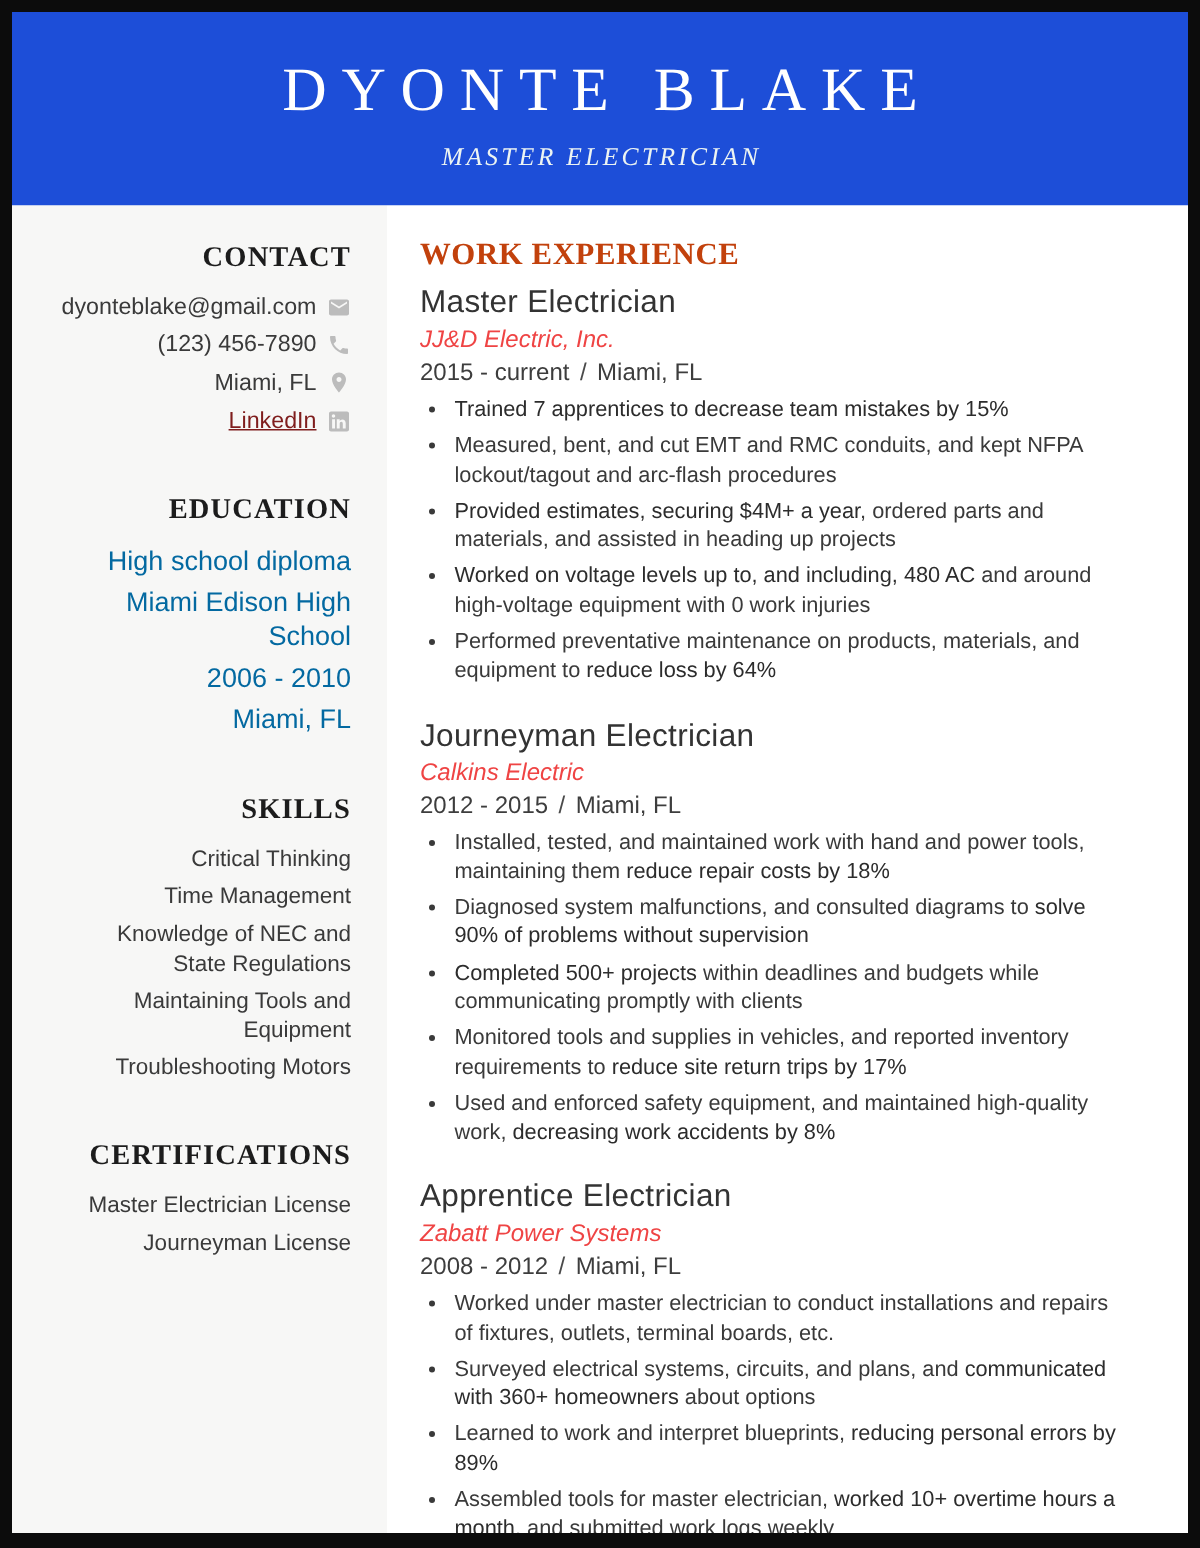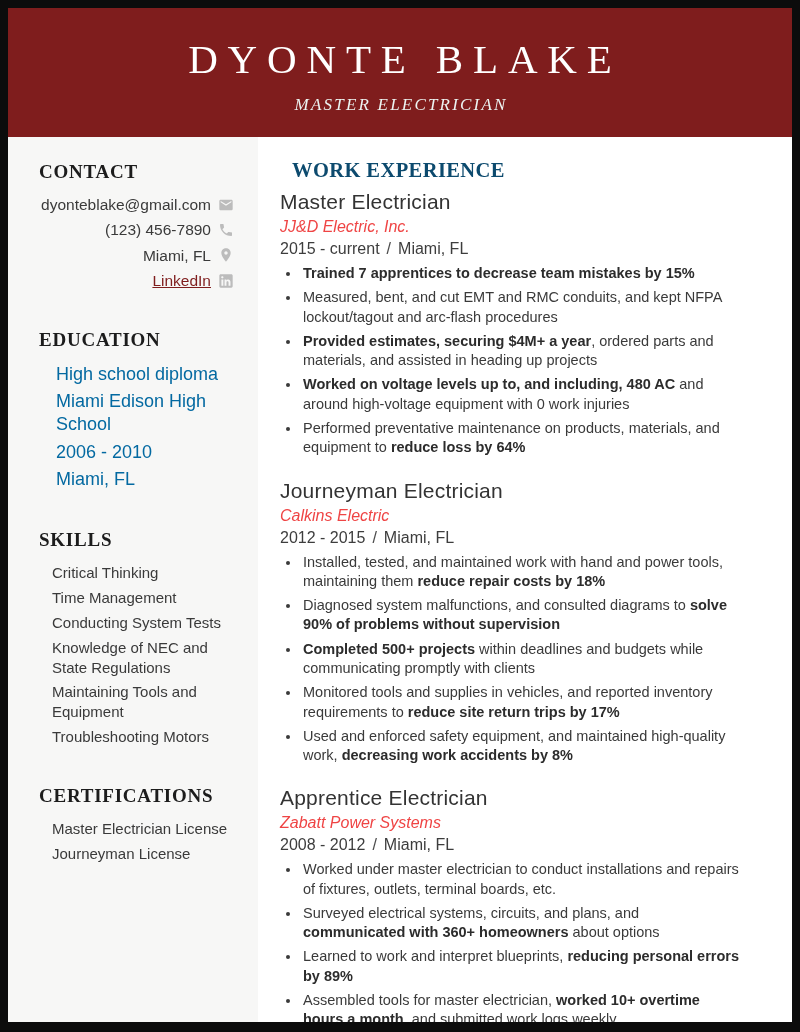--- a/index.html
+++ b/index.html
@@ -8,21 +8,21 @@
     width:800px; height:1032px;
     border:8px solid #0c0c0c; border-bottom-width:10px;
     background:#ffffff;
     display:flex; flex-direction:column;
     overflow:hidden;
     font-family:"Liberation Sans", sans-serif;
   }
   
   .hero {
     flex:0 0 129px;
-    background:#7f1d1d;
+    background:#1d4ed8;
     display:flex; flex-direction:column; align-items:center; justify-content:center;
     padding-top:4px;
   }
   .hero h1 {
     margin:0 0 12px;
     font-family:"Liberation Serif", serif;
     font-weight:400;
     font-size:41px;
     letter-spacing:0.24em;
     text-indent:0.24em;
@@ -36,21 +36,21 @@
     text-indent:0.13em;
     color:#edf4f2;
   }
   
   .columns { flex:1; display:flex; min-height:0; }
   
   .sidebar {
     flex:0 0 250px; width:250px;
     background:#f7f7f6;
     padding:24px 24px 0 31px;
-    text-align:left;
+    text-align:right;
   }
   .sidebar section { margin-bottom:38px; }
   .sidebar h2 {
     margin:0 0 12px;
     font-family:"Liberation Serif", serif;
     font-weight:700;
     font-size:19px;
     letter-spacing:0.04em;
     color:#1c1c1c;
   }
@@ -69,42 +69,42 @@
   .side-list { list-style:none; margin:0; padding:0; }
   .side-list li {
     font-size:15px; color:#3a3a3a; line-height:1.32;
     margin:0 0 5px; max-width:182px; margin-left:auto;
   }
   
   .main {
     flex:1; padding:22px 48px 0 22px; background:#ffffff; text-align:left;
   }
   .main h2 {
-    margin:0 12px 8px;
+    margin:0 0 8px;
     font-family:"Liberation Serif", serif;
     font-weight:700;
     font-size:20.5px;
     letter-spacing:0.02em;
-    color:#0c4a6e;
+    color:#c2410c;
   }
   .job { margin-bottom:21px; }
   .job-title {
     margin:0 0 4px;
     font-size:21px; font-weight:500; color:#333333; letter-spacing:0.01em;
   }
   .company { font-size:16px; color:#ef4444; margin:0 0 4px;font-style:italic; }
   .dates { font-size:16px; color:#3d3d3d; margin:0 0 6px; }
   .dates .sep { margin:0 7px; color:#4a4a4a; }
   ul.bullets { margin:0; padding:0 0 0 21px; }
   ul.bullets li {
     font-size:14.5px; color:#3a3a3a; line-height:1.33;
     margin:0 0 5px; padding-left:2px;
   }
   ul.bullets li::marker { color:#3a3a3a; }
-  .bold, ul.bullets li span.bold { font-weight:700; color:#2c2c2c; }
+  .bold, ul.bullets li span.bold { font-weight:400; color:#2c2c2c; }
 </style>
 </head>
 <body>
 
 <div class="page">
 
   <header class="hero">
     <h1>DYONTE BLAKE</h1>
     <div class="subtitle">MASTER ELECTRICIAN</div>
   </header>
@@ -155,21 +155,20 @@
         <div class="side-line">Miami Edison High School</div>
         <div class="side-line">2006 - 2010</div>
         <div class="side-line">Miami, FL</div>
       </section>
 
       <section>
         <h2>SKILLS</h2>
         <ul class="side-list">
             <li>Critical Thinking</li>
             <li>Time Management</li>
-            <li>Conducting System Tests</li>
             <li>Knowledge of NEC and State Regulations</li>
             <li>Maintaining Tools and Equipment</li>
             <li>Troubleshooting Motors</li>
           </ul>
       </section>
 
       <section>
         <h2>CERTIFICATIONS</h2>
         <ul class="side-list">
             <li>Master Electrician License</li>

